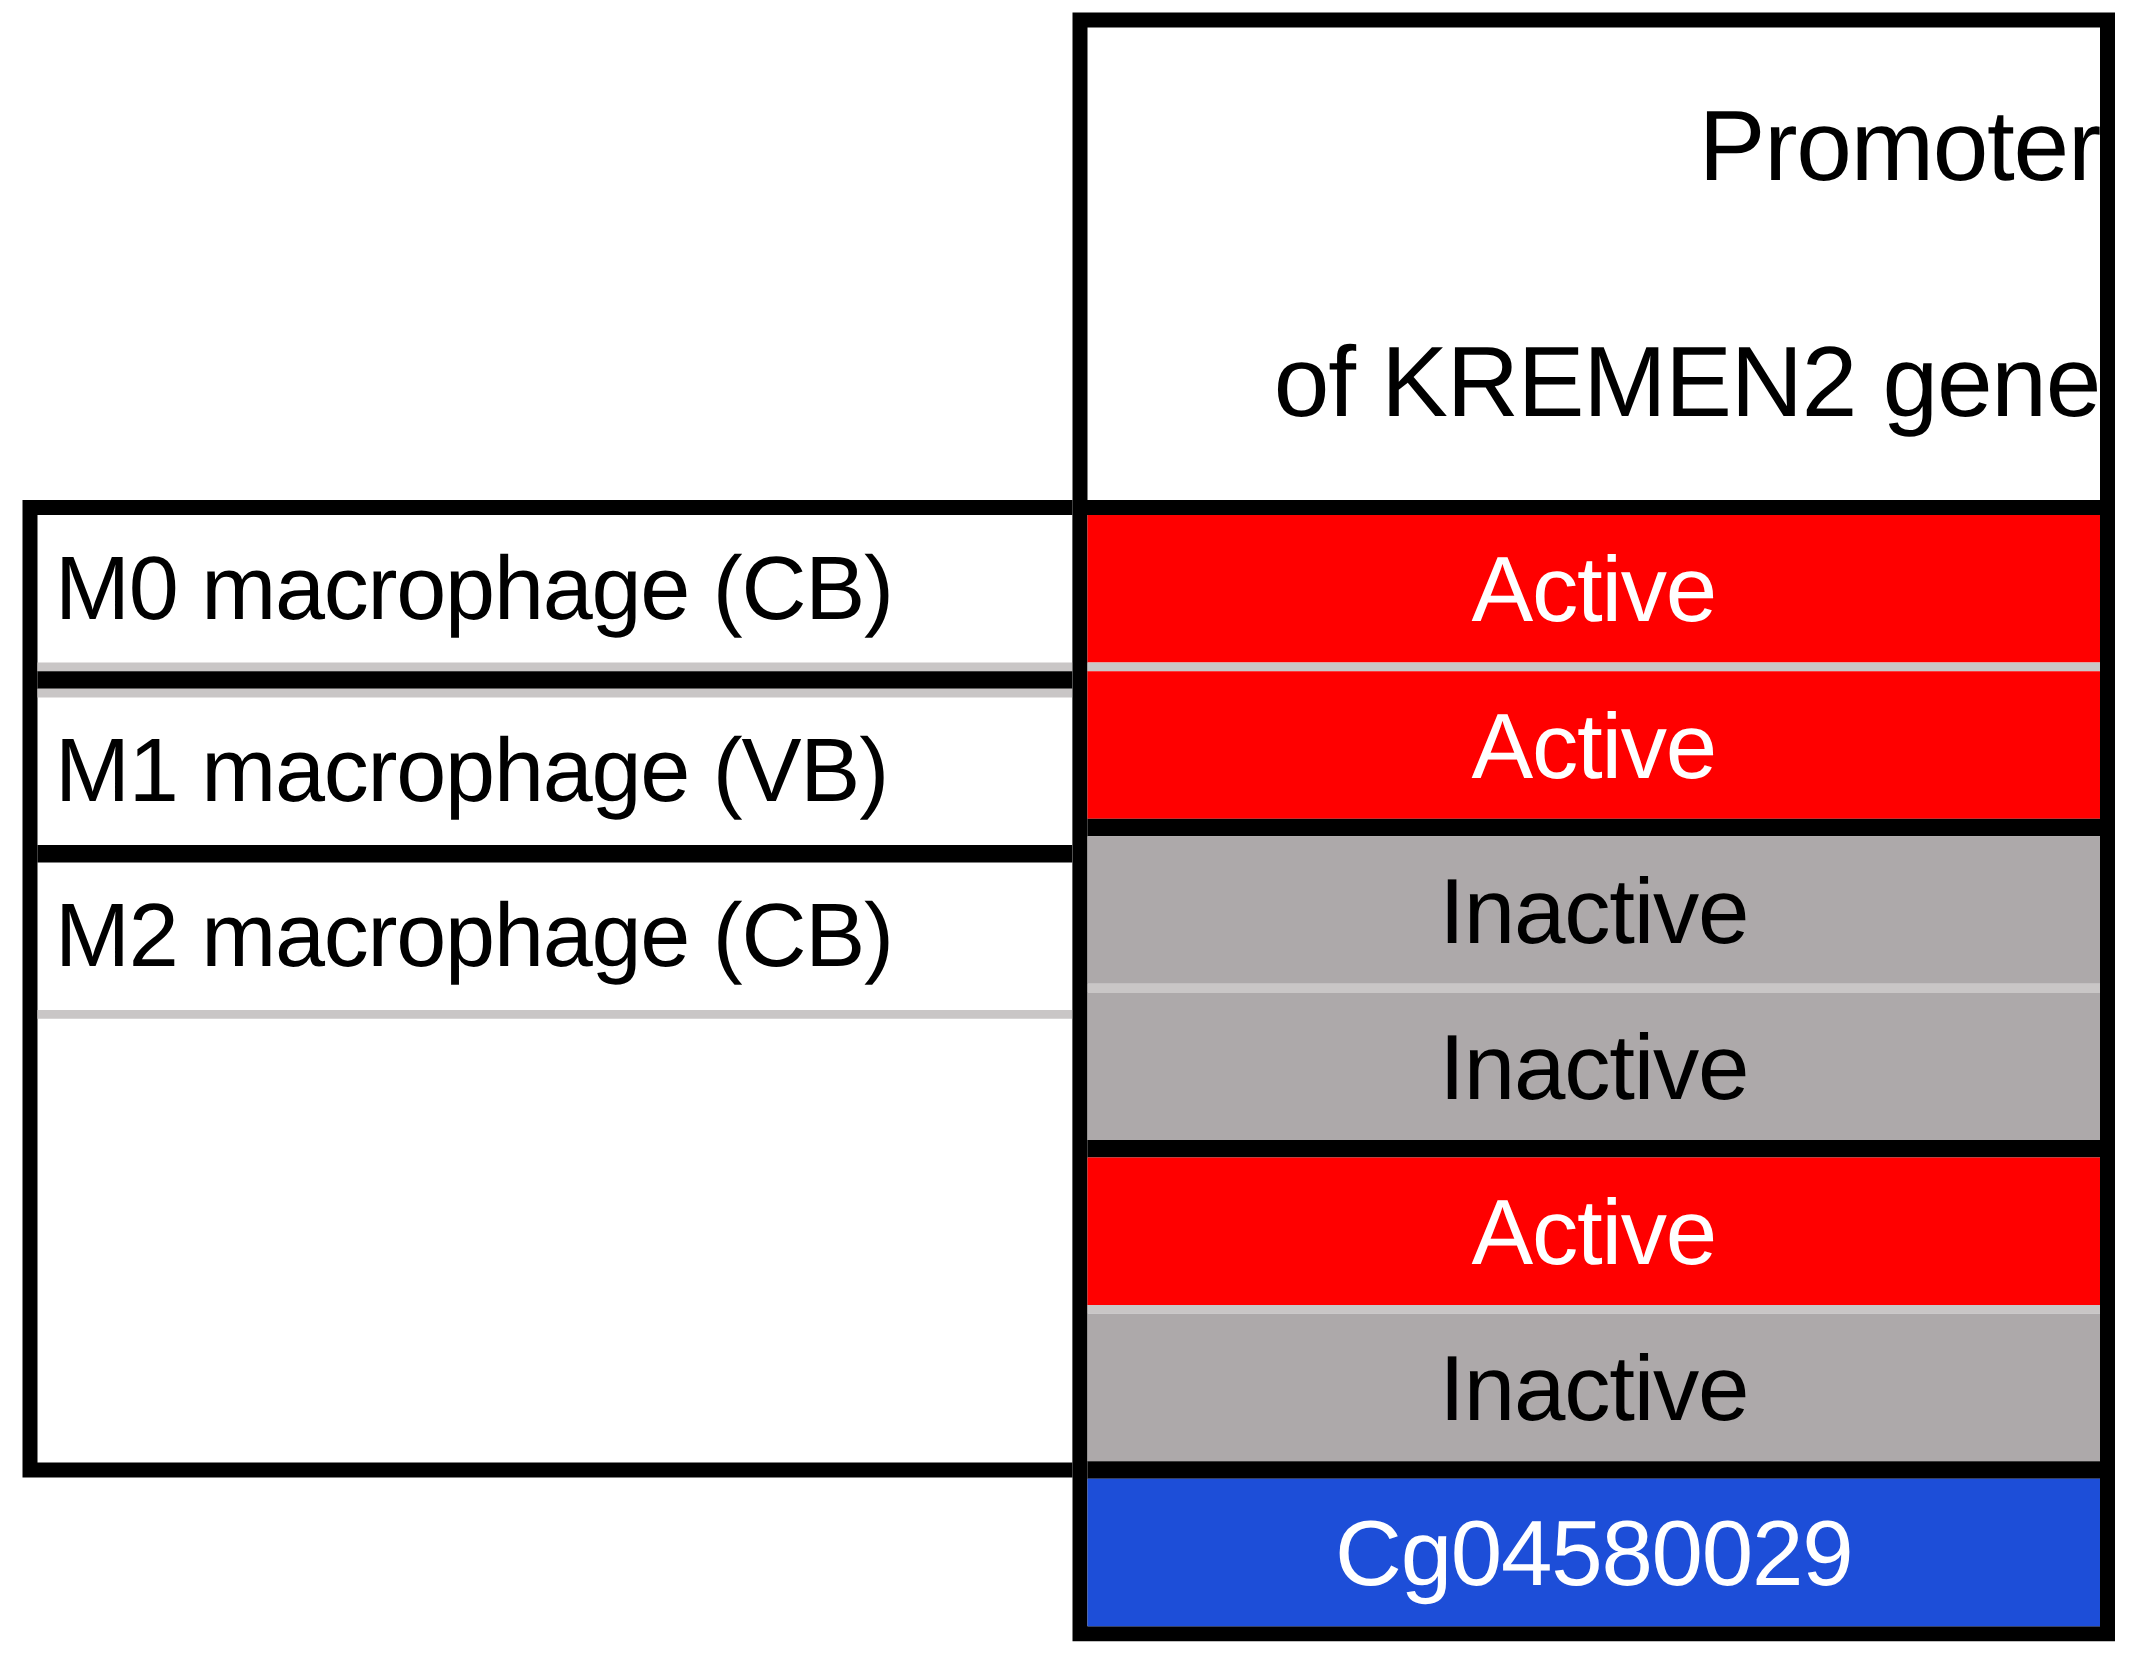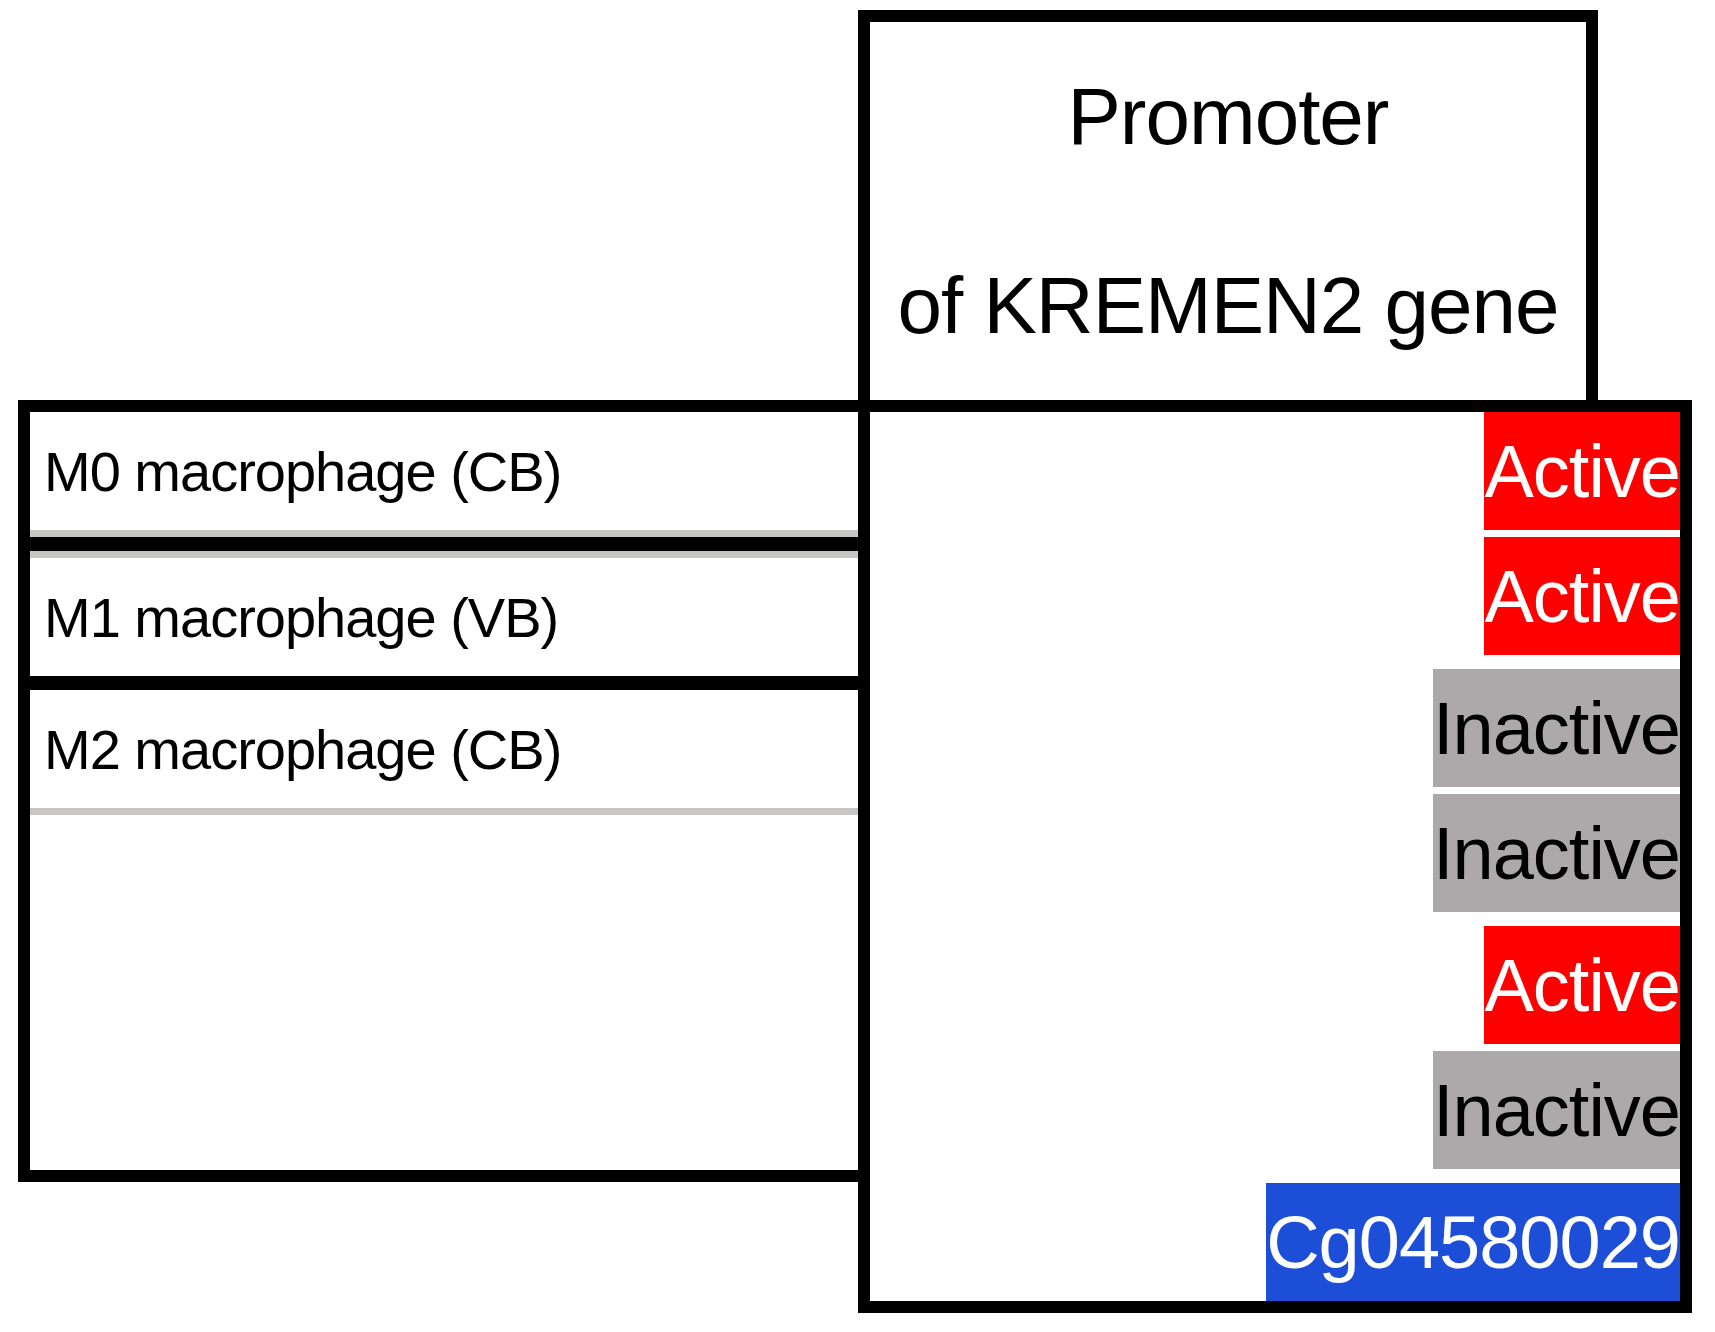--- a/index.html
+++ b/index.html
@@ -13,29 +13,29 @@
     width: 1715px;
     height: 1332px;
     background: #ffffff;
     overflow: hidden;
   }
   
   .header-cell {
     position: absolute;
     left: 858px;
     top: 10px;
-    width: 740px;
+    width: 834px;
     height: 403px;
     box-sizing: border-box;
     border: 12px solid #000000;
     background: #ffffff;
     display: flex;
     flex-direction: column;
     justify-content: space-around;
-    align-items: center;
+    align-items: flex-end;
     text-align: center;
     color: #000000;
     font-size: 80px;
     letter-spacing: -1px;
   }
   .hline { line-height: 1; white-space: nowrap; }
 
   
   .left-col {
     position: absolute;
@@ -47,42 +47,41 @@
     border: 12px solid #000000;
     background: #ffffff;
     display: flex;
     flex-direction: column;
   }
   .label-row {
     flex: 0 0 118px;
     display: flex;
     align-items: center;
     padding-left: 14px;
-    font-size: 56px;
+    font-size: 72px;
     letter-spacing: -1px;
     color: #000000;
     white-space: nowrap;
     overflow: hidden;
     border-radius: 24px;
   }
   .left-col .label-row:last-child { flex: 1 1 auto; }
 
   
   .right-col {
     position: absolute;
     left: 858px;
     top: 400px;
     width: 834px;
     height: 913px;
     box-sizing: border-box;
     border: 12px solid #000000;
     display: flex;
     flex-direction: column;
     background: #ffffff;
-    align-items: flex-end;
   }
   .status-row {
     flex: 0 0 118px;
     display: flex;
     align-items: center;
     justify-content: center;
     font-size: 74px;
     letter-spacing: -1px;
     white-space: nowrap;
     overflow: hidden;

